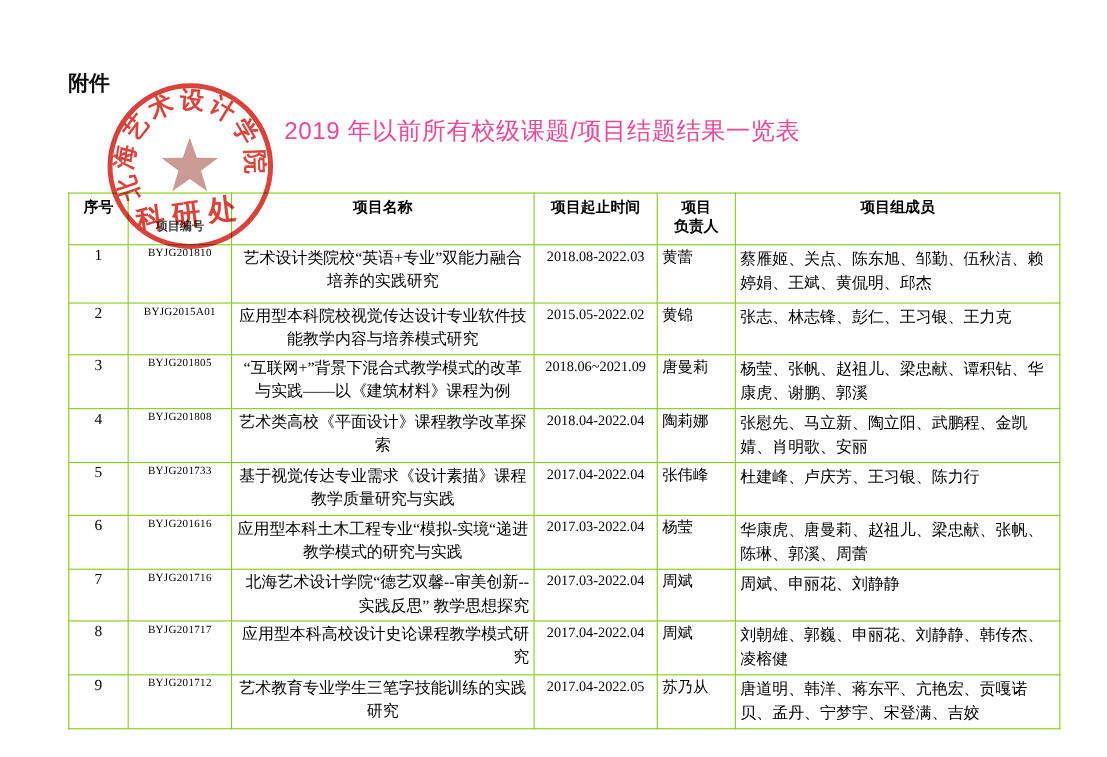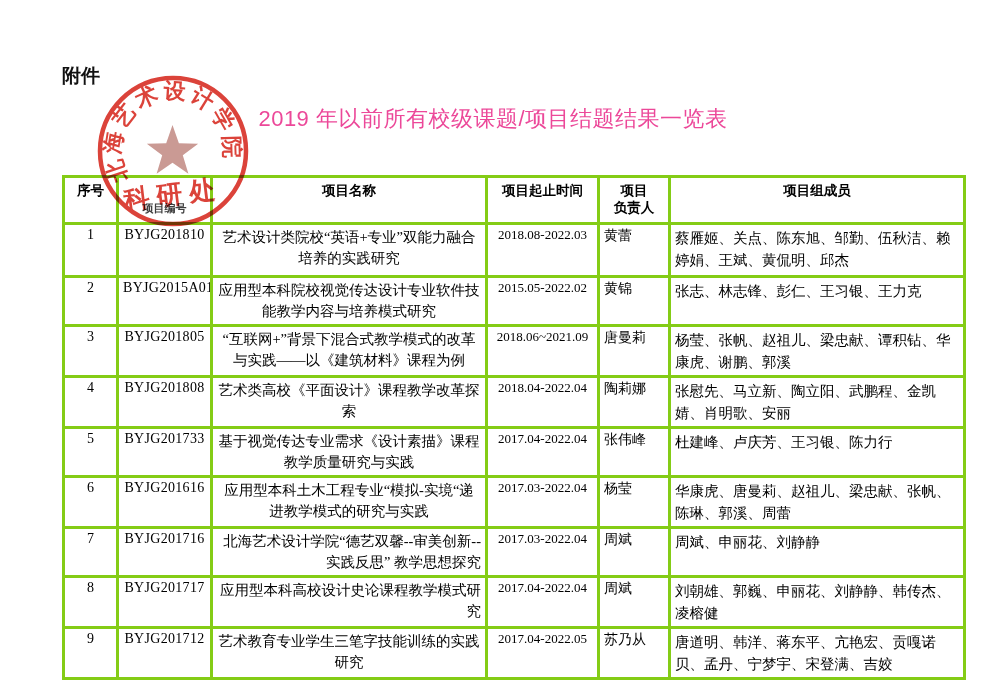--- a/index.html
+++ b/index.html
@@ -31,37 +31,37 @@
     opacity:.93;
     pointer-events:none;
   }
   
   table.results{
     position:absolute;left:62px;top:175px;
     width:901px;
     border-collapse:collapse;table-layout:fixed;
   }
   table.results td,table.results th{
-    border:3px solid #84cc16;
+    border:1px solid #84cc16;
     vertical-align:top;
     padding:2px 4px;
     overflow:hidden;
   }
   th{
     font-size:13.5px;font-weight:bold;
     text-align:center;padding-top:4px !important;
     line-height:17px;
   }
   th.faded{
     color:#3f3f3f;font-size:11px;
     padding-top:22px !important;
     vertical-align:top;
   }
   .c-no{font-size:14px;text-align:center;}
-  .c-code{font-size:14px;text-align:center;letter-spacing:.3px;}
+  .c-code{font-size:10px;text-align:center;letter-spacing:.3px;}
   .c-name{font-size:14.5px;text-align:center;line-height:21px;}
   .c-name.ta-left{text-align:right;}
   .c-period{font-size:13px;text-align:center;white-space:nowrap;}
   .c-leader{font-size:14px;text-align:left;margin-top:32px;}
   .c-members{font-size:14.5px;text-align:left;line-height:22px;}
 </style>
 </head>
 <body>
 
 <div class="attachment">附件</div>

